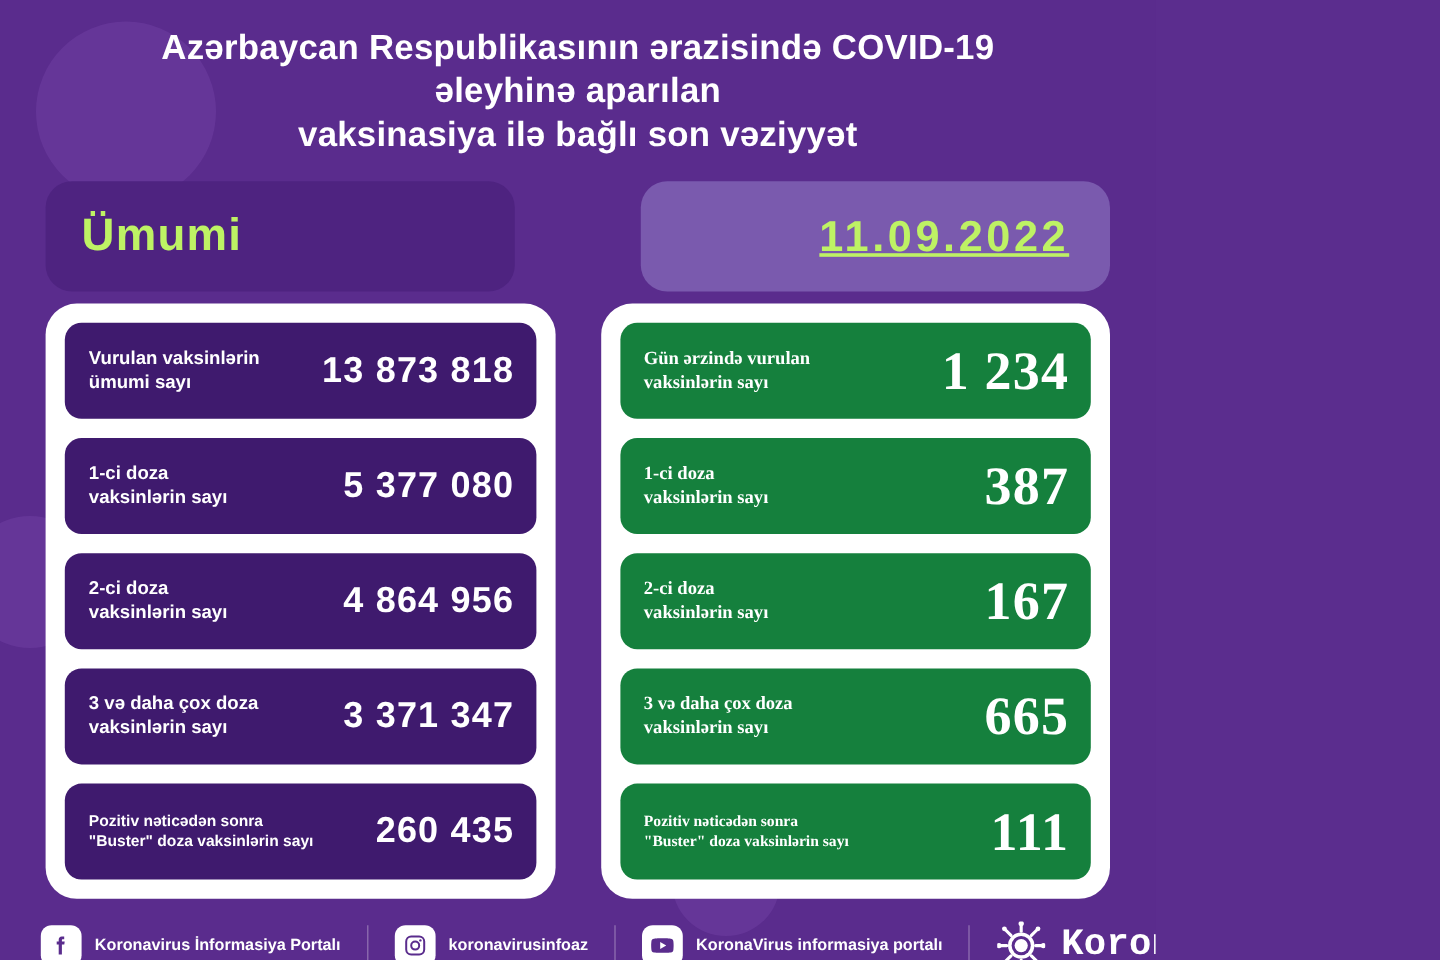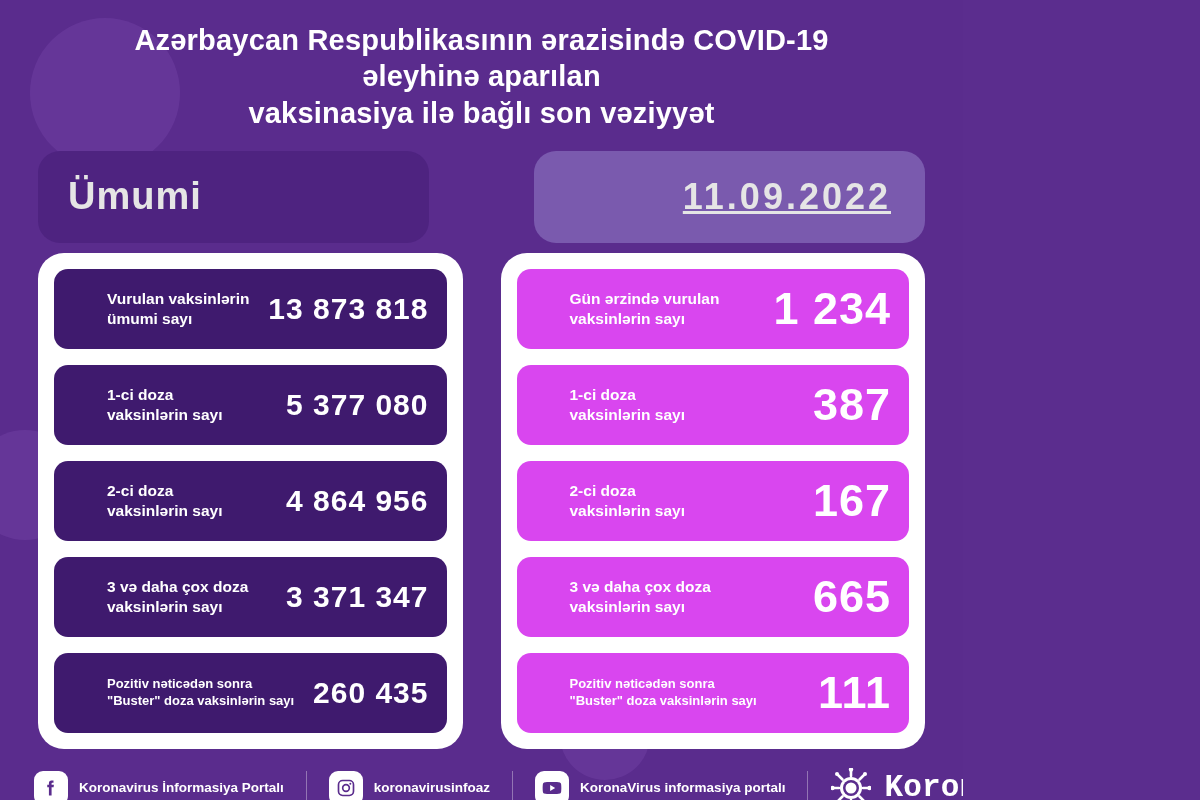--- a/index.html
+++ b/index.html
@@ -72,21 +72,21 @@
     width: 92%;
   }
   .col-head.right {
     background: #7a5aae;
     justify-content: flex-end;
     padding-right: 34px;
     margin-left: auto;
     width: 92%;
   }
   .col-head .htext {
-    color: #e5e5e5;
+    color: #bef264;
     font-size: 38px;
     font-weight: bold;
     letter-spacing: 1px;
   }
   .col-head.right .htext {
     font-size: 36px;
     letter-spacing: 3px;
     text-decoration: underline;
   }
 
@@ -102,29 +102,28 @@
 
   .row {
     border-radius: 14px;
     display: flex;
     align-items: center;
     justify-content: space-between;
     padding: 8px 18px 8px 20px;
     min-height: 80px;
   }
   .col-left .row { background: #3f1a6e; }
-  .col-right .row { background: #d946ef; }
+  .col-right .row { background: #15803d; font-family: Liberation Serif, serif; }
 
   .row .label {
     color: #ffffff;
     font-size: 15.5px;
     font-weight: bold;
     line-height: 1.28;
     max-width: 56%;
-    margin-left: 33px;
   }
   .row .label.small {
     font-size: 13px;
     font-weight: bold;
   }
   .row .value {
     color: #ffffff;
     font-size: 30px;
     font-weight: bold;
     letter-spacing: 1px;

